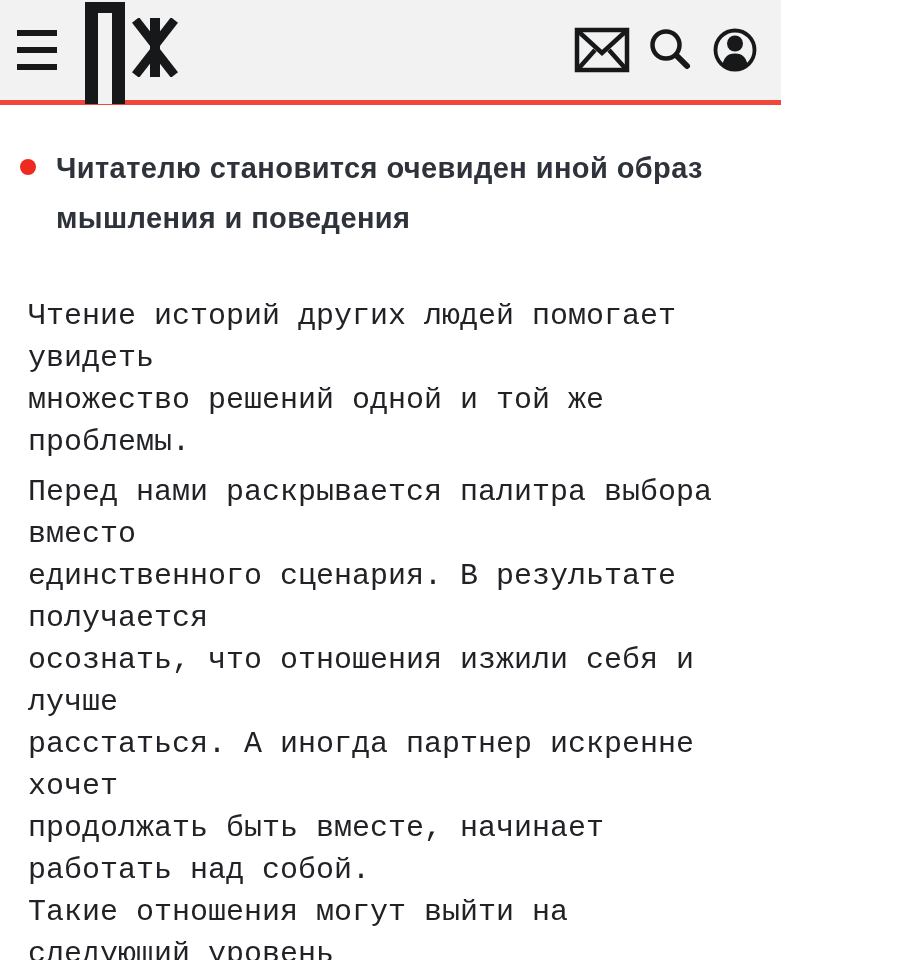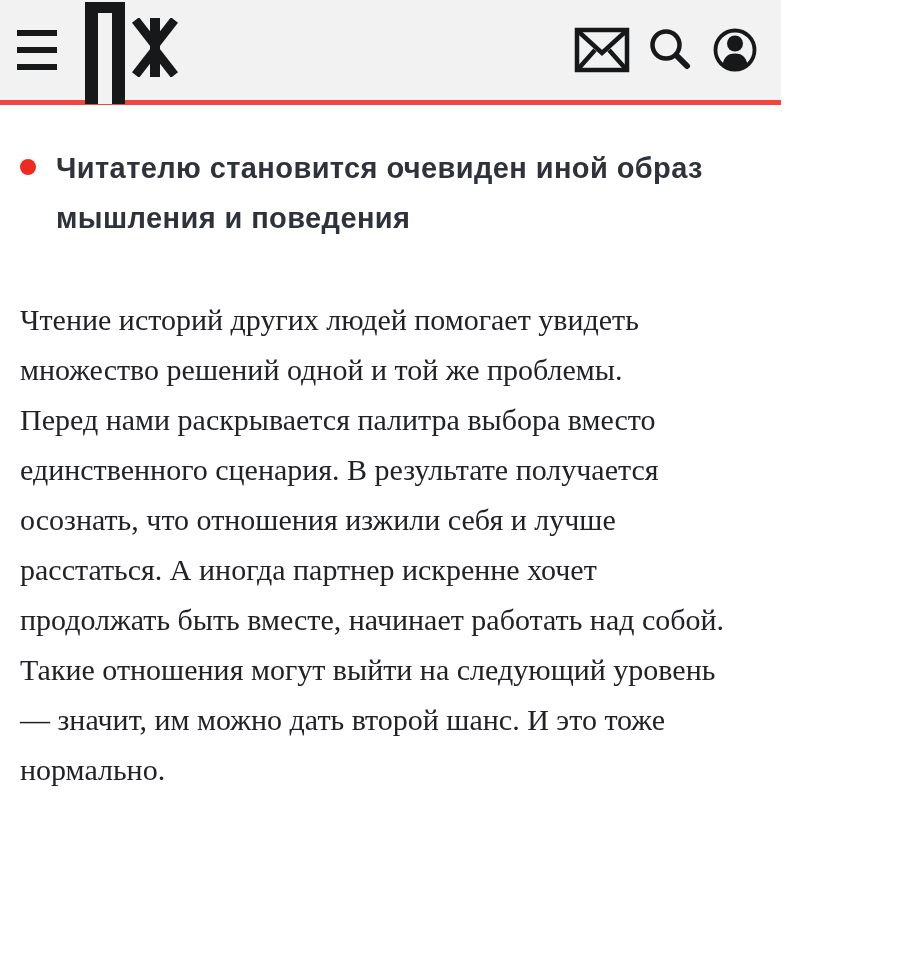--- a/index.html
+++ b/index.html
@@ -99,24 +99,24 @@
     font-size:29px;
     line-height:50px;
     font-weight:700;
     letter-spacing:.4px;
     color:var(--heading-text);
   }
   article{
     margin-top:52px;
   }
   article p{
-    margin:0;
-    font-family:Liberation Serif, serif;
+    margin:8px;
+    font-family:Liberation Mono, monospace;
     font-size:30px;
-    line-height:50px;
+    line-height:42px;
     color:var(--body-text);
   }
 </style>
 </head>
 <body>
 
 <div class="page">
 
   <header>
     <button class="hamburger" aria-label="Меню">

